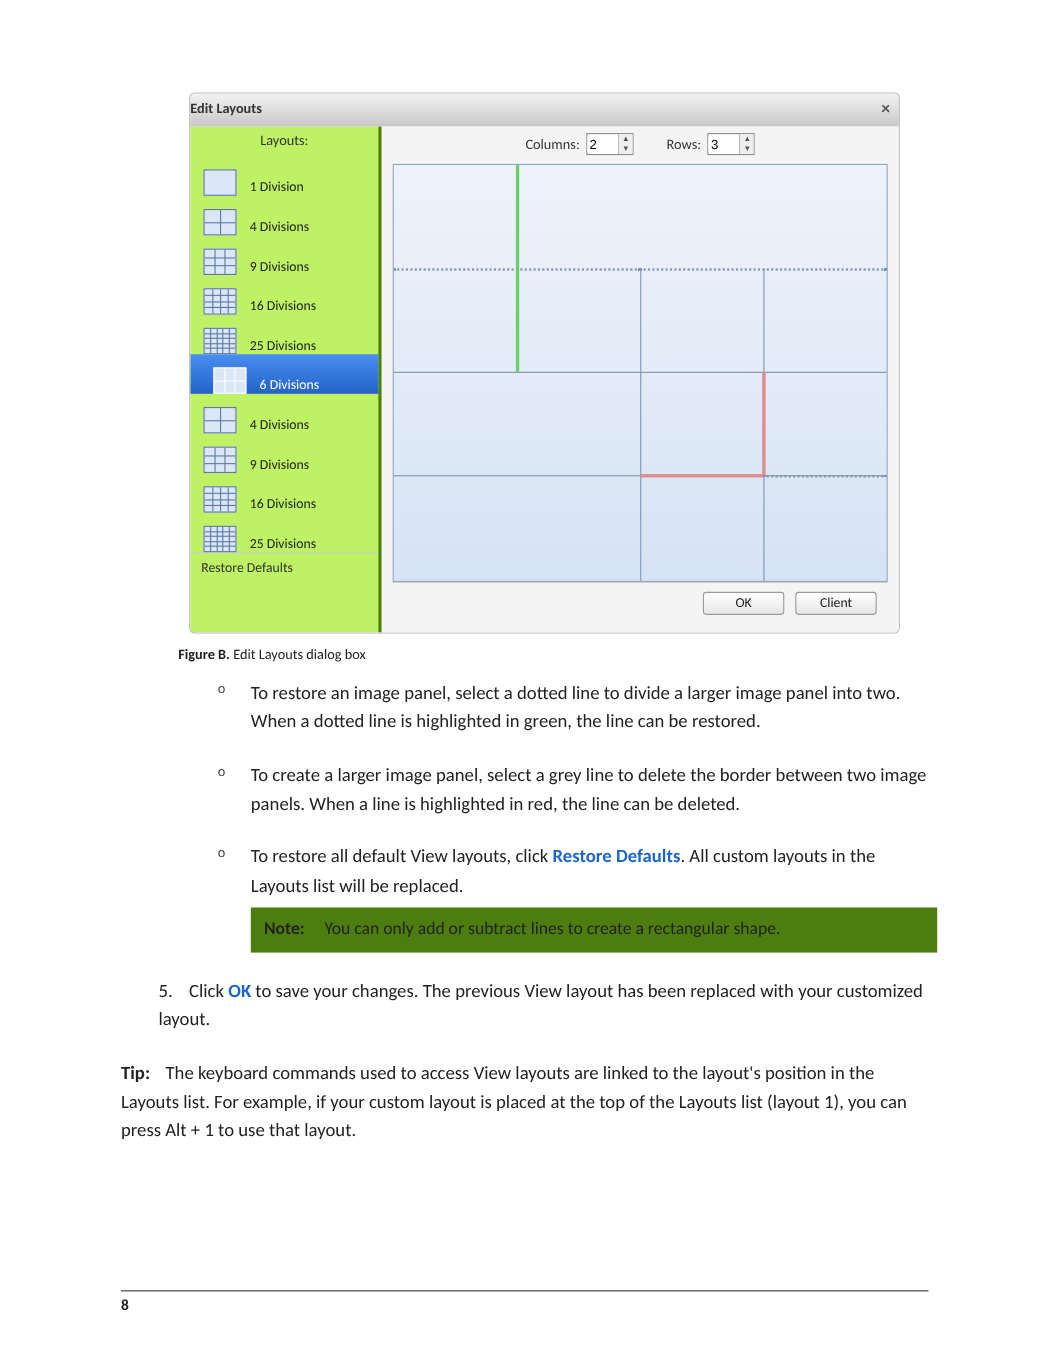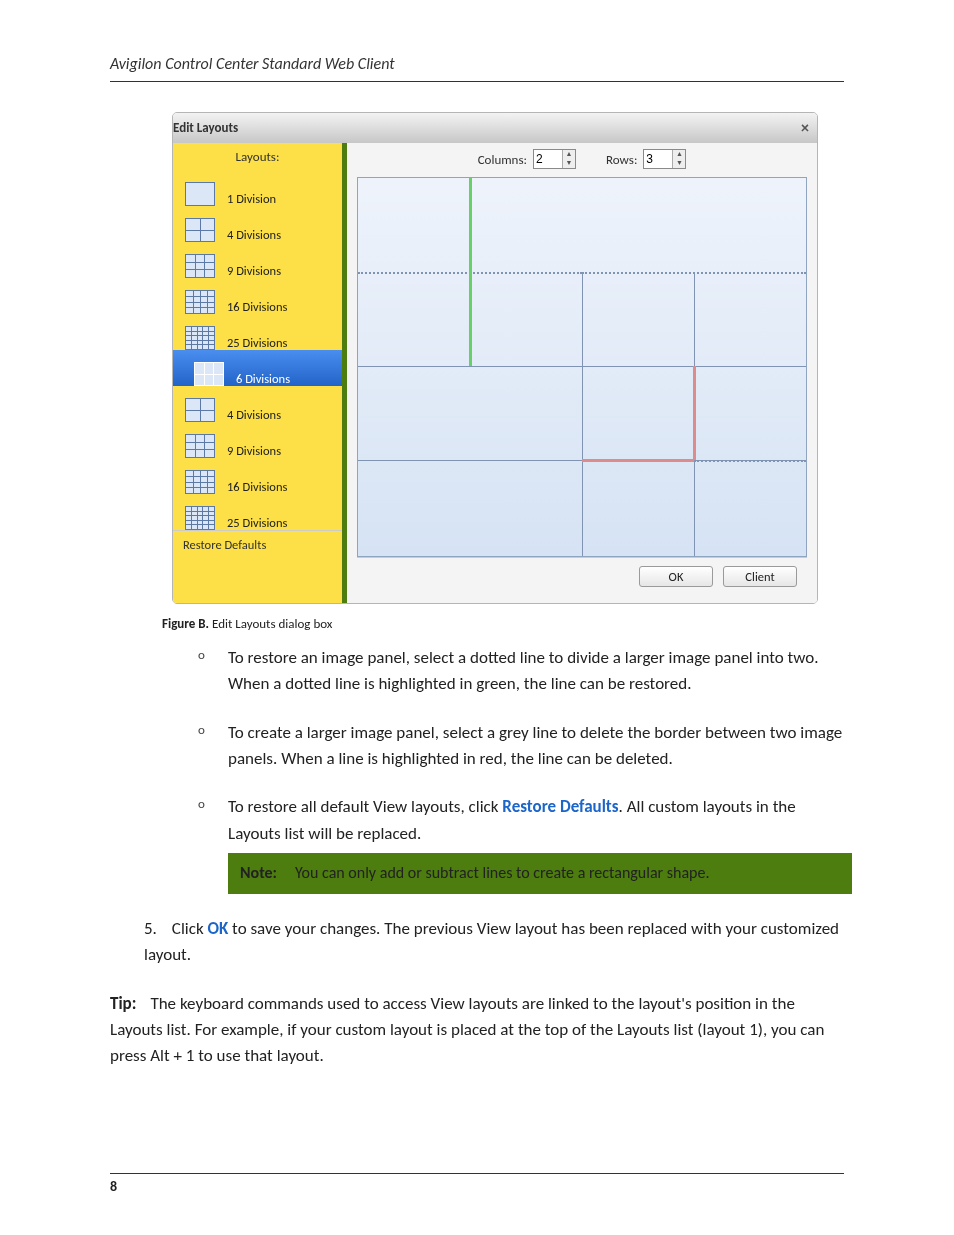--- a/index.html
+++ b/index.html
@@ -7,21 +7,21 @@
   .page{box-sizing:border-box;padding:54px 110px 0 110px;}
   .running-head{font-style:italic;font-size:16px;color:#333;padding-bottom:8px;border-bottom:1px solid #333;}
   
   .figure-wrap{margin:30px 0 12px 62px;width:646px;}
   .dialog{border:1px solid #b5b5b5;border-radius:5px;overflow:hidden;background:#f3f3f3;}
   .titlebar{height:30px;line-height:30px;font-size:13px;font-weight:bold;color:#333;
     background:linear-gradient(#f3f3f3,#c7c7c7);padding:0 0;position:relative;}
   .titlebar .close{position:absolute;right:8px;top:0;font-size:16px;color:#555;font-weight:bold;}
   .dlg-body{display:flex;background:#f4f4f4;}
   
-  .left{width:176px;border-right:5px solid #4d7c0f;background:#fde047;}
+  .left{width:176px;border-right:3px solid #4d7c0f;background:#bef264;}
   .left-head{font-size:13px;text-align:center;padding:6px 0;color:#333;}
   .lay-list{}
   .lay-item{display:flex;align-items:flex-end;height:36px;padding:0 8px 0 12px;font-size:12.5px;color:#222;}
   .lay-item .ic{width:28px;height:22px;margin-right:12px;border:1px solid #5c79a6;background:#dbe7f6;position:relative;}
   .lay-item.selected{background:linear-gradient(#4a8ef0,#2263c8);color:#fff;padding-left:21px;}
   .lay-item.selected .ic{border-color:#fff;}
   .ic .v,.ic .h{position:absolute;background:#5c79a6;}
   .lay-item.selected .ic .v,.lay-item.selected .ic .h{background:#fff;}
   .restore{border-top:1px solid #ccc;padding:6px 10px;font-size:12.5px;color:#333;}
   
@@ -60,21 +60,20 @@
   .tip{margin:22px 0 0 0;font-size:17px;line-height:1.55;width:734px;}
   .tip .tb{font-weight:bold;margin-right:14px;}
   
   .footer{position:absolute;left:110px;right:110px;bottom:40px;border-top:1px solid #333;padding-top:4px;
     font-size:14px;font-weight:bold;}
 </style>
 </head>
 <body>
 <div class="page">
 
-<div class="running-head">Avigilon Control Center Standard Web Client</div>
 
 <div class="figure-wrap">
   <div class="dialog">
     <div class="titlebar">
       <span>Edit Layouts</span>
       <span class="close">×</span>
     </div>
     <div class="dlg-body">
       <div class="left">
         <div class="left-head">Layouts:</div>

